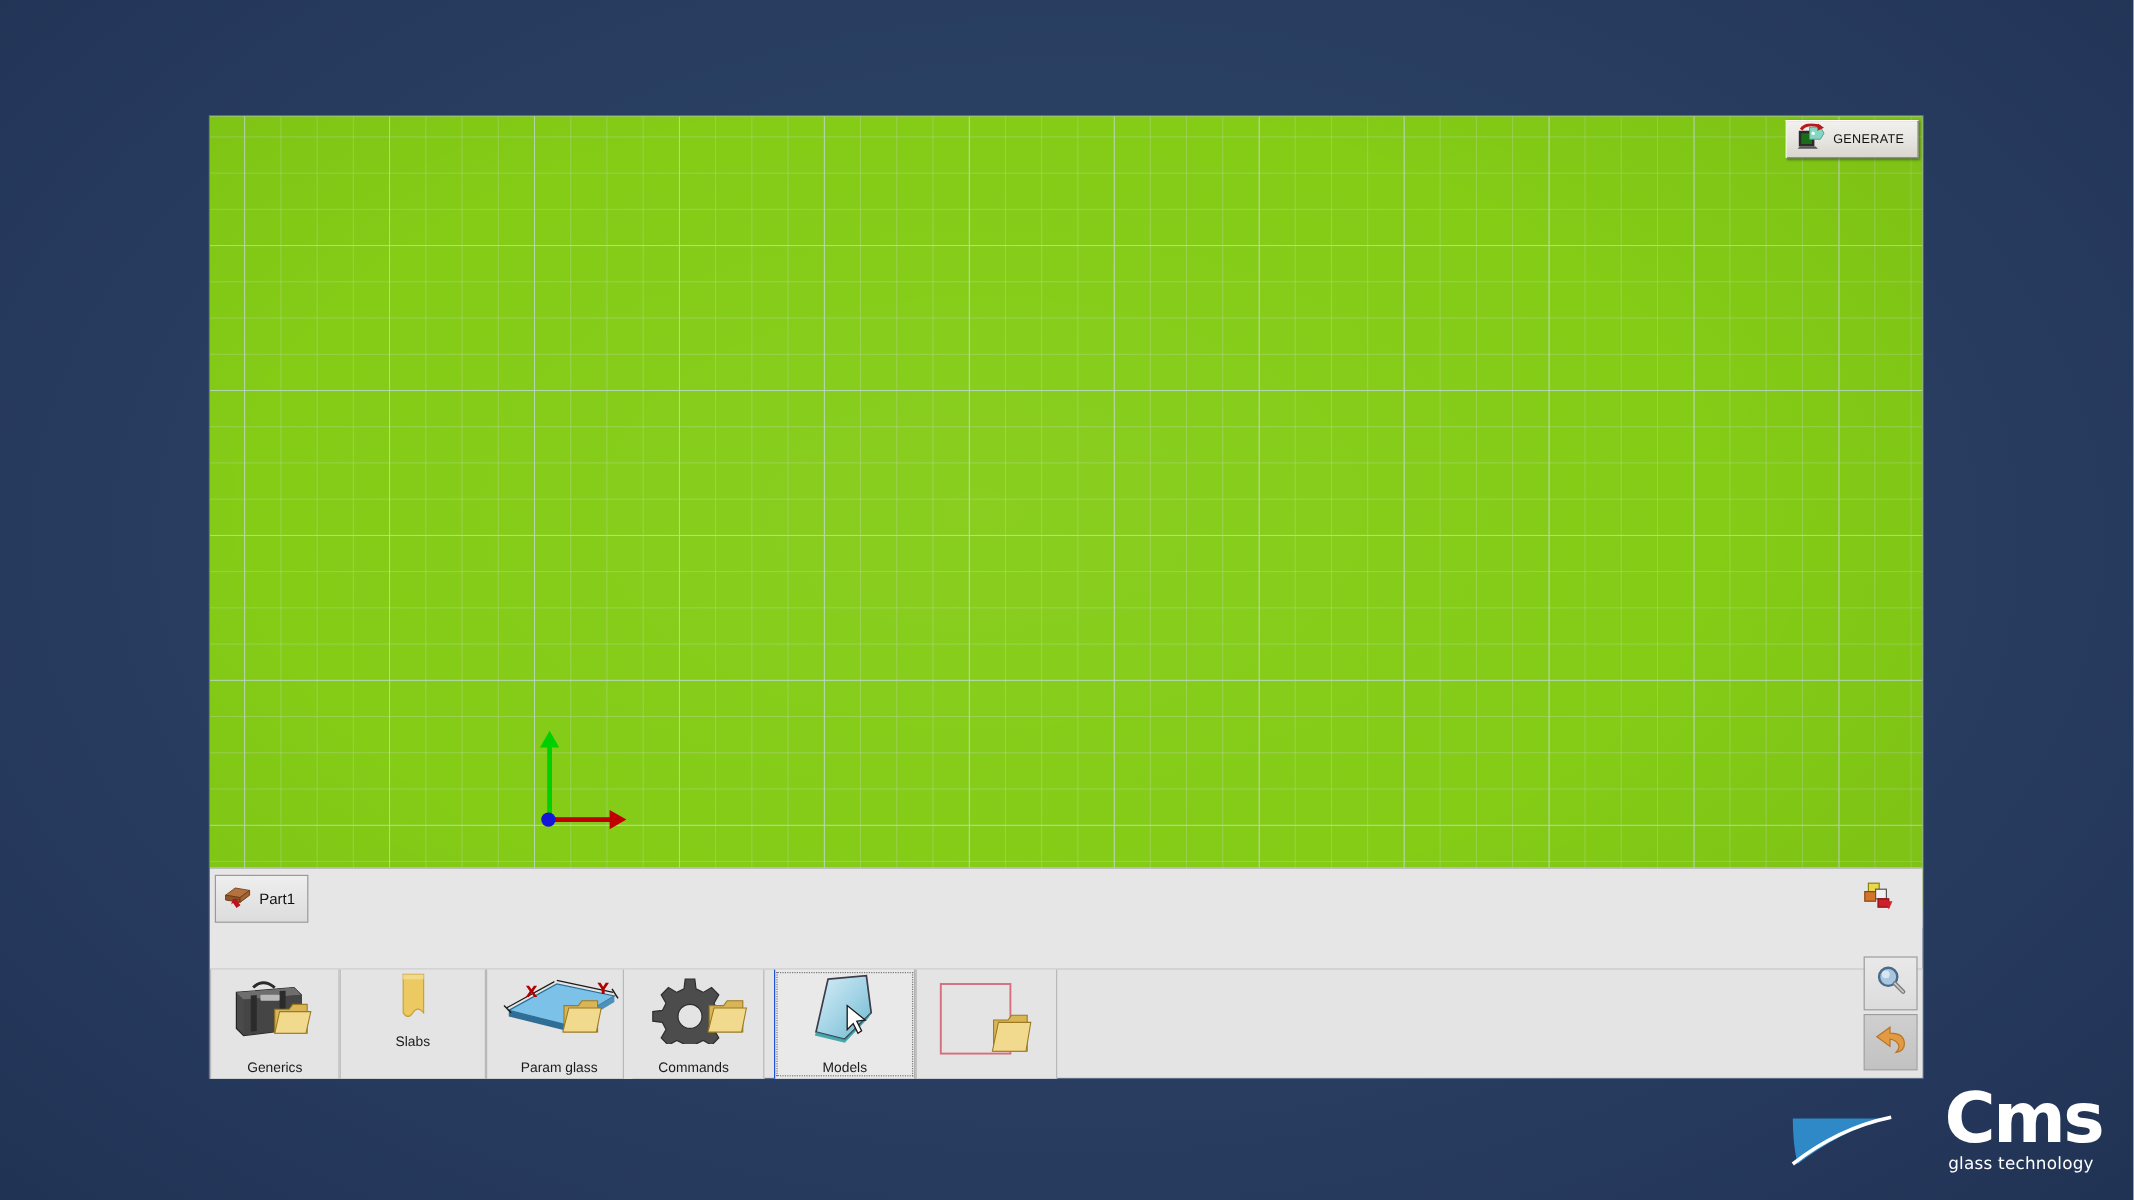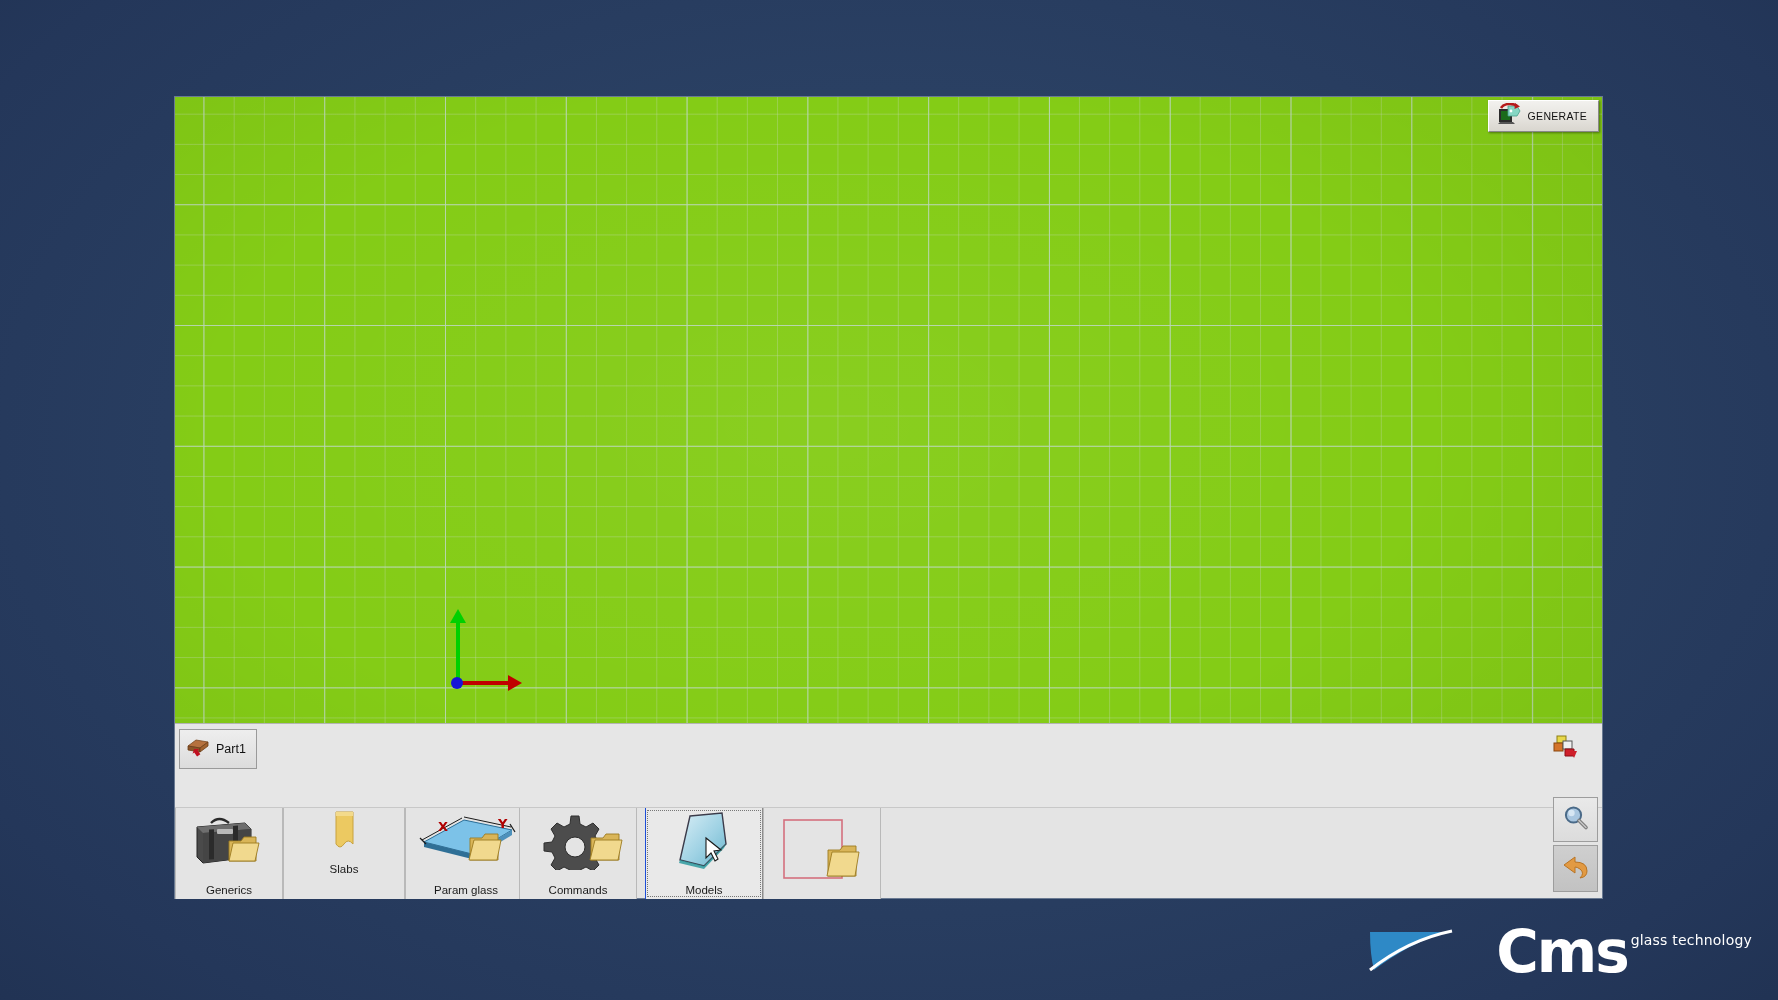--- a/index.html
+++ b/index.html
@@ -239,21 +239,21 @@
   
   #cms-logo {
     position: absolute;
     right: 26px;
     bottom: 22px;
     display: flex;
     align-items: flex-end;
     gap: 8px;
   }
   #cms-swoosh { display: block; }
-  .cms-text-wrap { display: flex; align-items: flex-start; }
+  .cms-text-wrap { display: flex; flex-direction: column; align-items: flex-start; }
   .cms-name {
     font-size: 58px;
     line-height: 0.86;
     font-weight: bold;
     color: #ffffff;
     letter-spacing: -2px;
     font-family: "DejaVu Sans", sans-serif;
   }
   .cms-tag {
     font-size: 14px;

